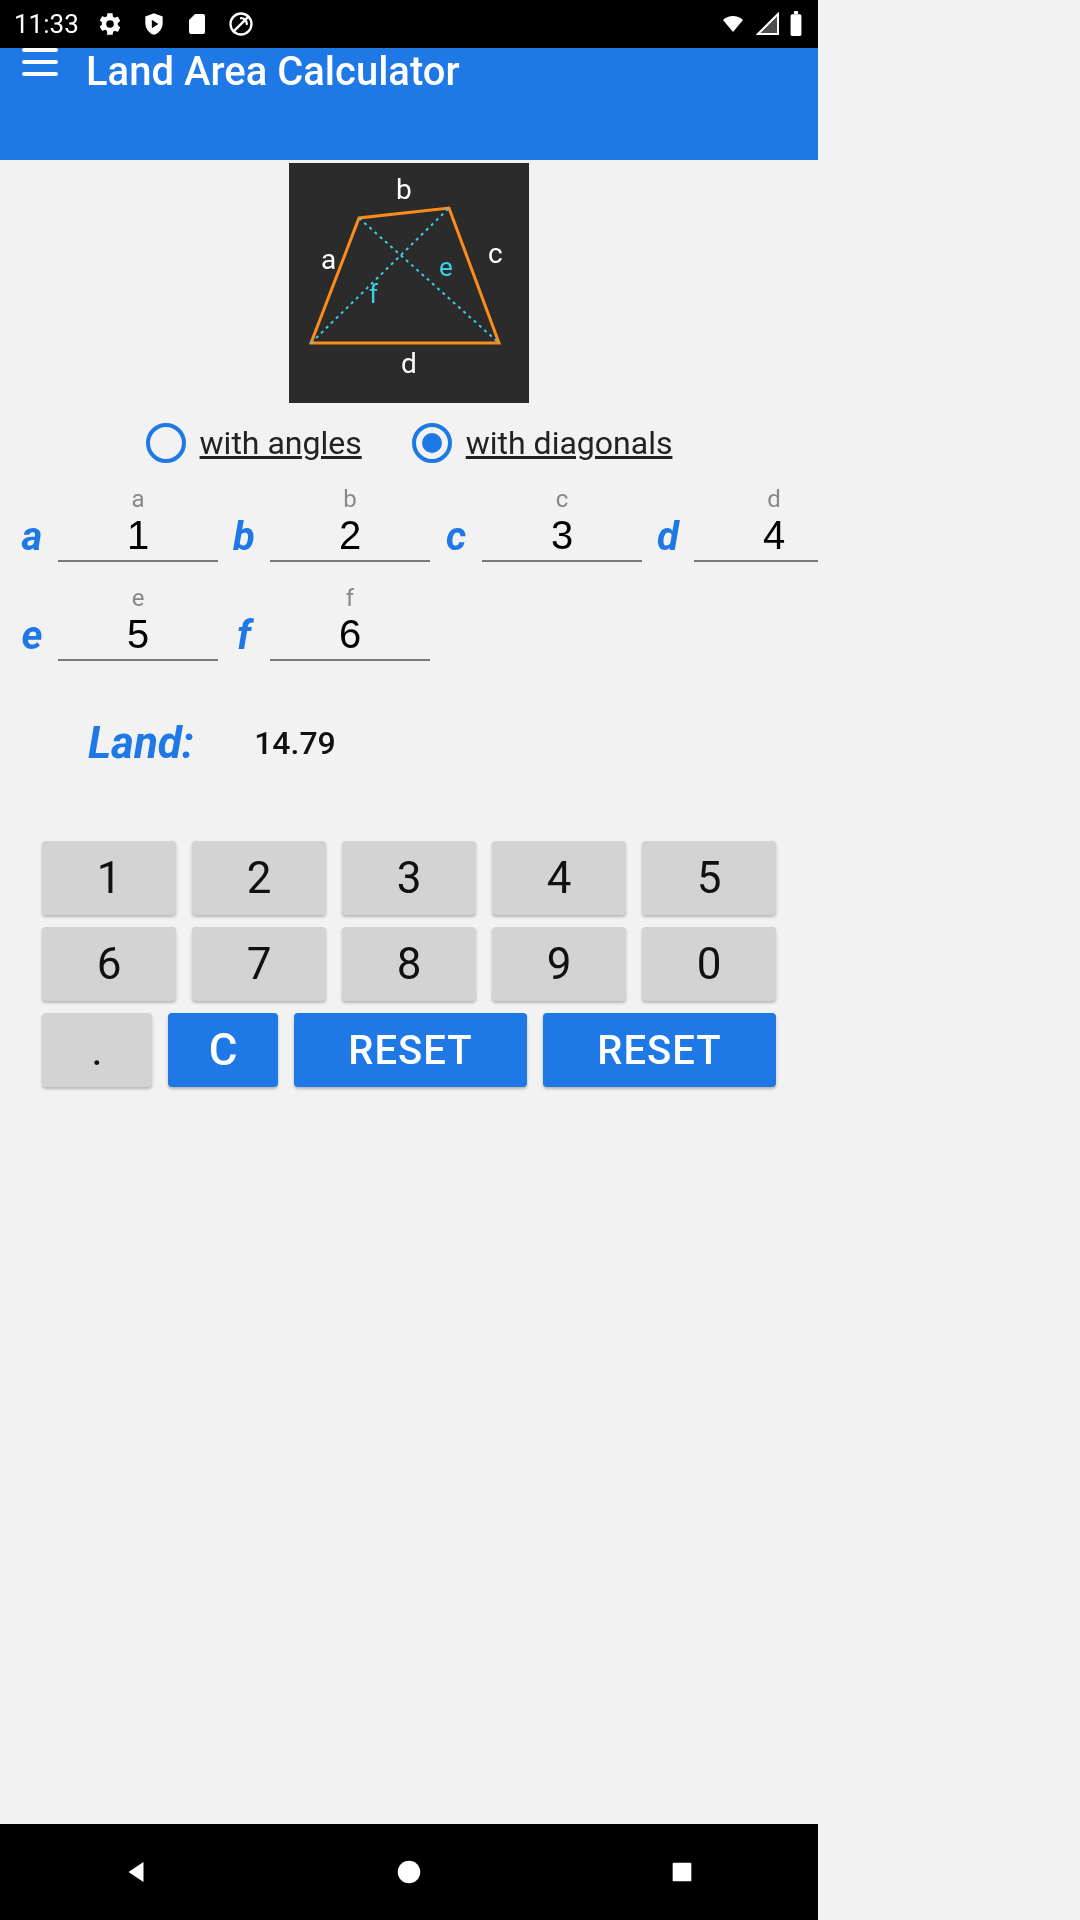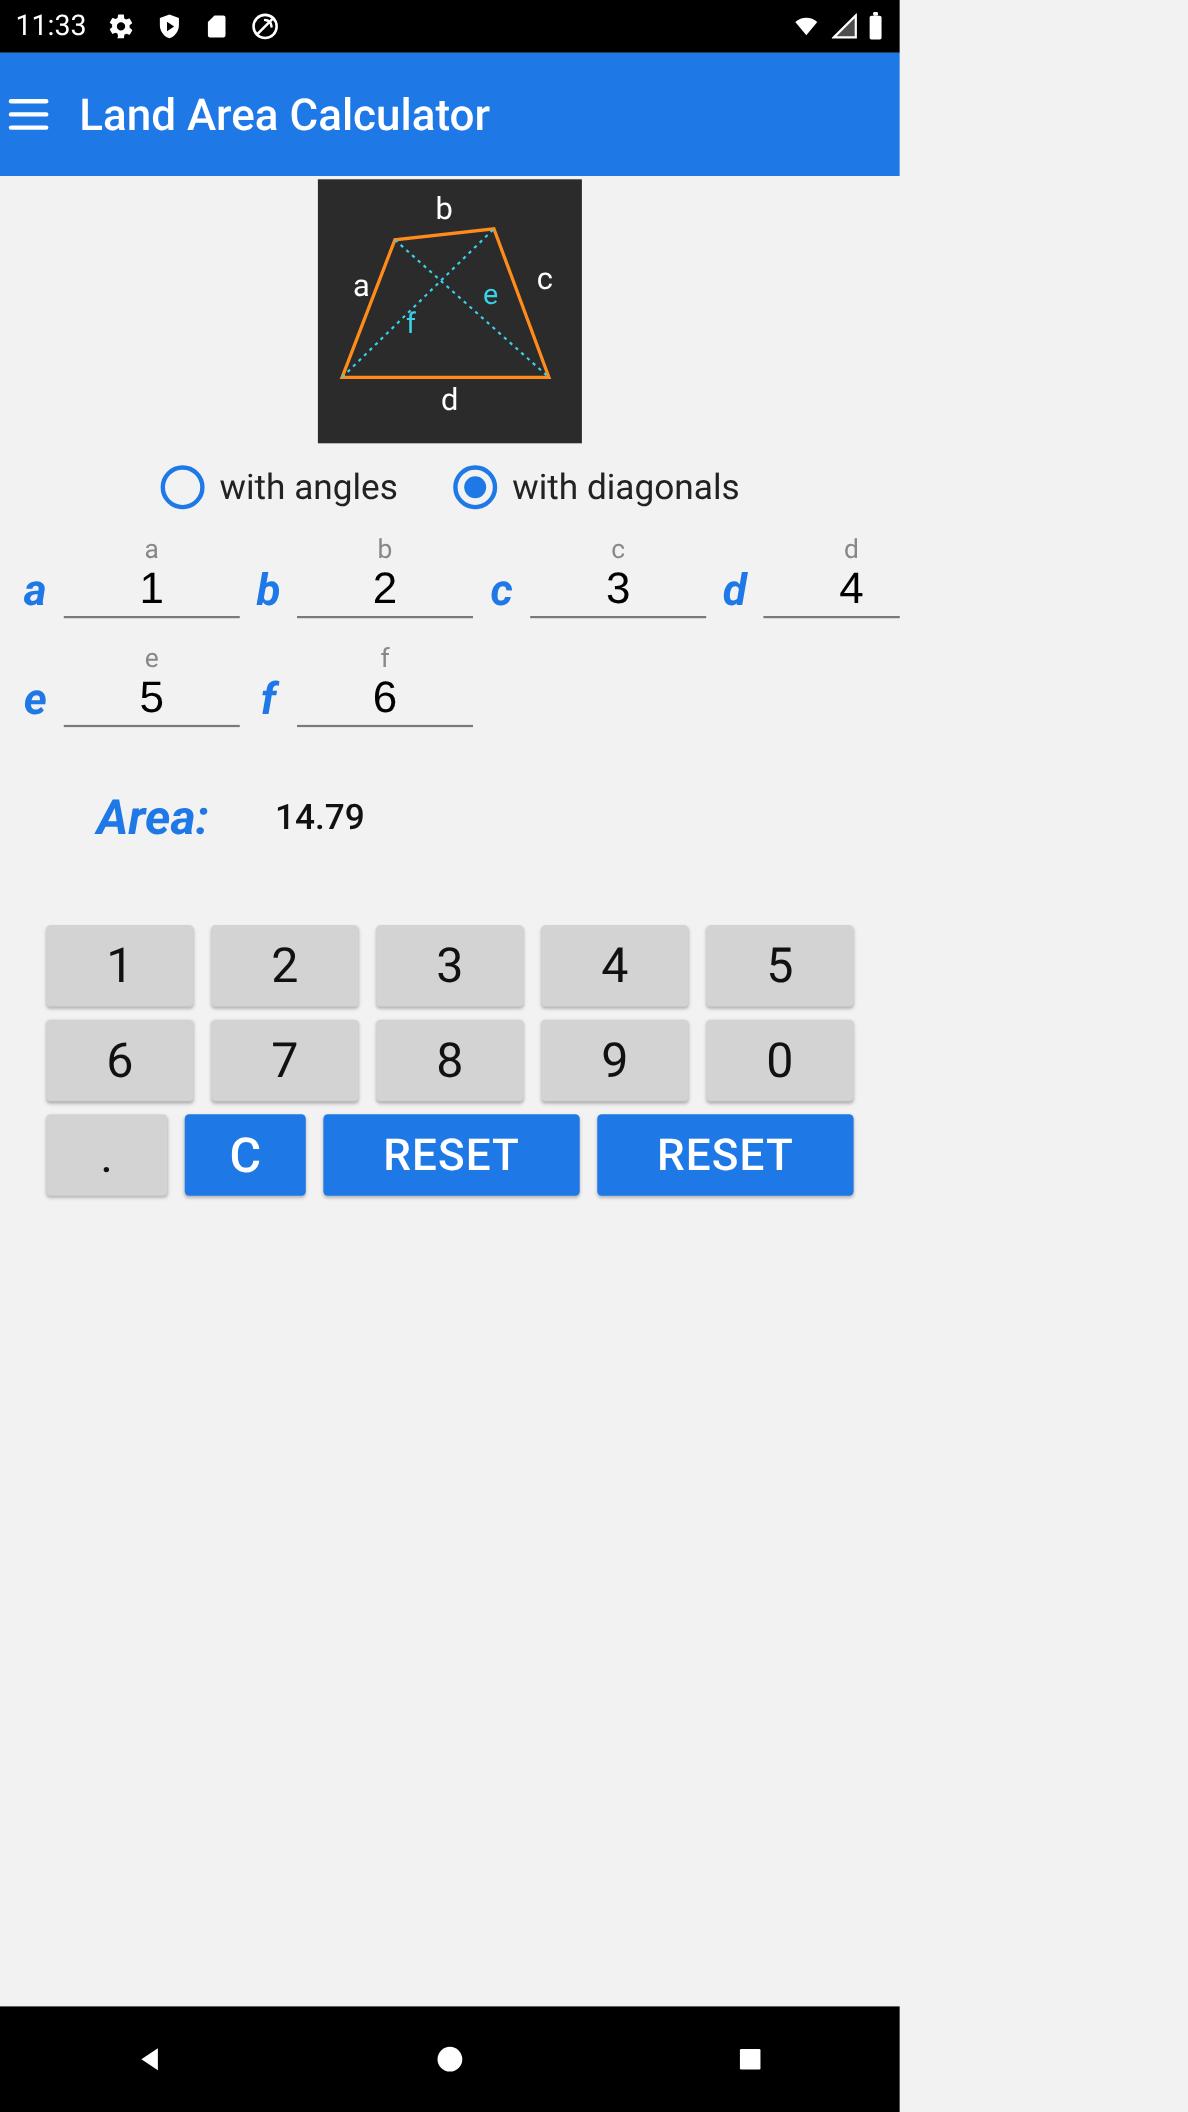--- a/index.html
+++ b/index.html
@@ -22,38 +22,38 @@
     font-size: 26px;
   }
   .status-left { display: flex; align-items: center; gap: 18px; }
   .status-right { margin-left: auto; display: flex; align-items: center; gap: 8px; }
   .status-icon { display: inline-flex; }
   .app-bar {
     height: 112px;
     background: #1e78e6;
     color: #fff;
     display: flex;
-    align-items: center;
-    padding: 0 8px;
+    align-items: flex-start;
+    padding: 0 22px;
     gap: 28px;
   }
   .hamburger { width: 36px; height: 28px; display:flex; flex-direction:column; justify-content:space-between; }
   .hamburger span { height: 4px; background:#fff; border-radius:2px; }
   .app-title { font-size: 40px; font-weight: 500; }
   .content { flex: 0 0 auto; padding: 0; }
   .diagram {
     width: 240px; height: 240px; background: #2b2b2b;
     margin: 3px auto 12px auto; position: relative;
   }
   .diagram svg { width: 100%; height: 100%; }
   .radio-row {
     display: flex; justify-content: center; gap: 50px;
     align-items: center; padding: 8px 0 18px 0;
   }
-  .radio-option { display: flex; align-items: center; gap: 14px; font-size: 32px; color:#222; }
+  .radio-option { display: flex; align-items: center; gap: 14px; font-size: 32px; color:#222;text-decoration:underline; }
   .radio-circle {
     width: 40px; height: 40px; border: 4px solid #1e78e6; border-radius: 50%;
     display:flex; align-items:center; justify-content:center;
   }
   .radio-circle.unselected { border-color: #1e78e6; }
   .radio-dot { width: 20px; height: 20px; background:#1e78e6; border-radius:50%; }
 
   .inputs-grid {
     display: grid;
     grid-template-columns: 36px 160px 36px 160px 36px 160px 36px 160px;
@@ -218,21 +218,21 @@
       <span class="field-hint">f</span>
       <input class="field-input" value="6" style="">
     </div>
     <div></div>
       <div></div>
       <div></div>
       <div></div>
   </div>
 
   <div class="area-row">
-    <span class="area-label">Area:</span>
+    <span class="area-label">Land:</span>
     <span class="area-value">14.79</span>
   </div>
 
   <div class="keypad">
     <div class="keypad-row">
       <div class="key">1</div>
       <div class="key">2</div>
       <div class="key">3</div>
       <div class="key">4</div>
       <div class="key">5</div>

